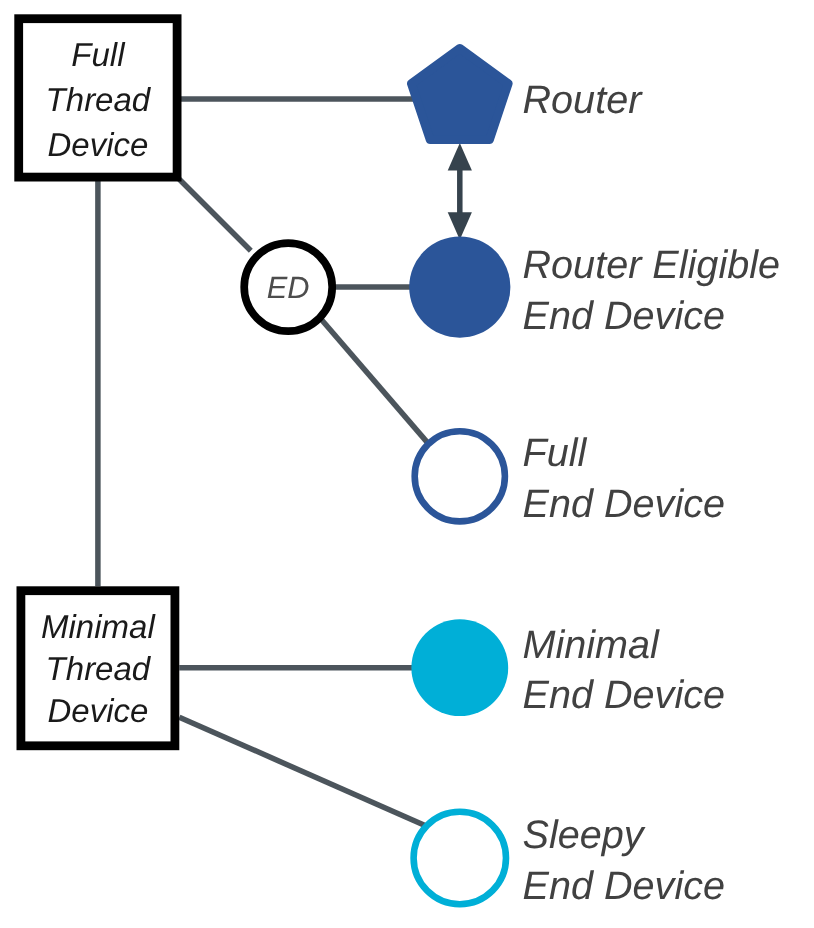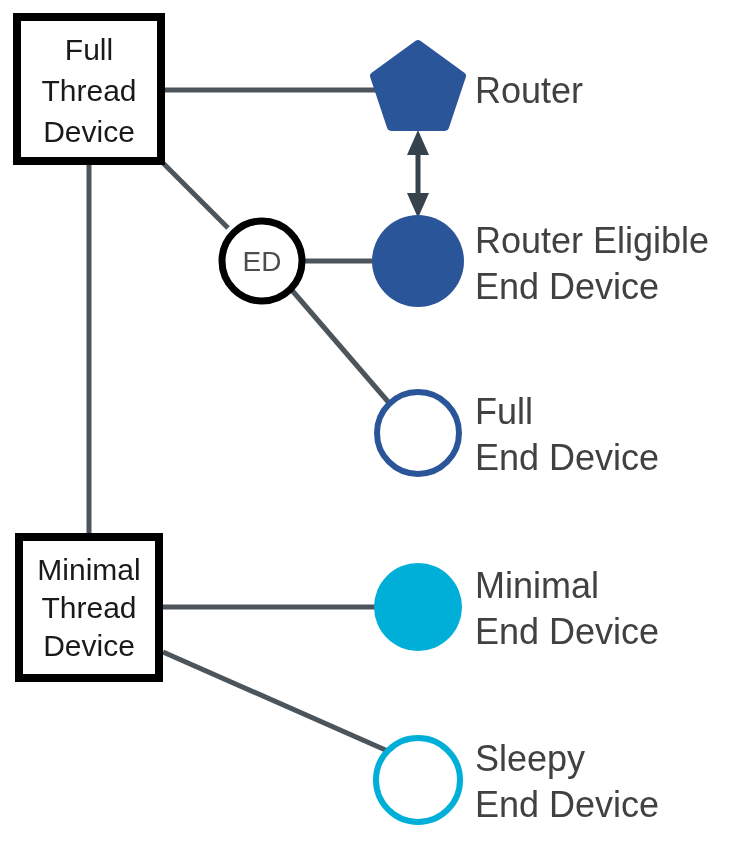--- a/index.html
+++ b/index.html
@@ -11,20 +11,21 @@
     width: 740px;
     height: 844px;
     font-family: "Liberation Sans", "DejaVu Sans", sans-serif;
     overflow: hidden;
   }
   #diagram-root {
     position: relative;
     width: 740px;
     height: 844px;
     background: #ffffff;
+    font-style: italic;
   }
   svg.diagram-canvas {
     position: absolute;
     top: 0;
     left: 0;
     width: 740px;
     height: 844px;
   }
   .node-box-text {
     font-family: "Liberation Sans", "DejaVu Sans", sans-serif;

